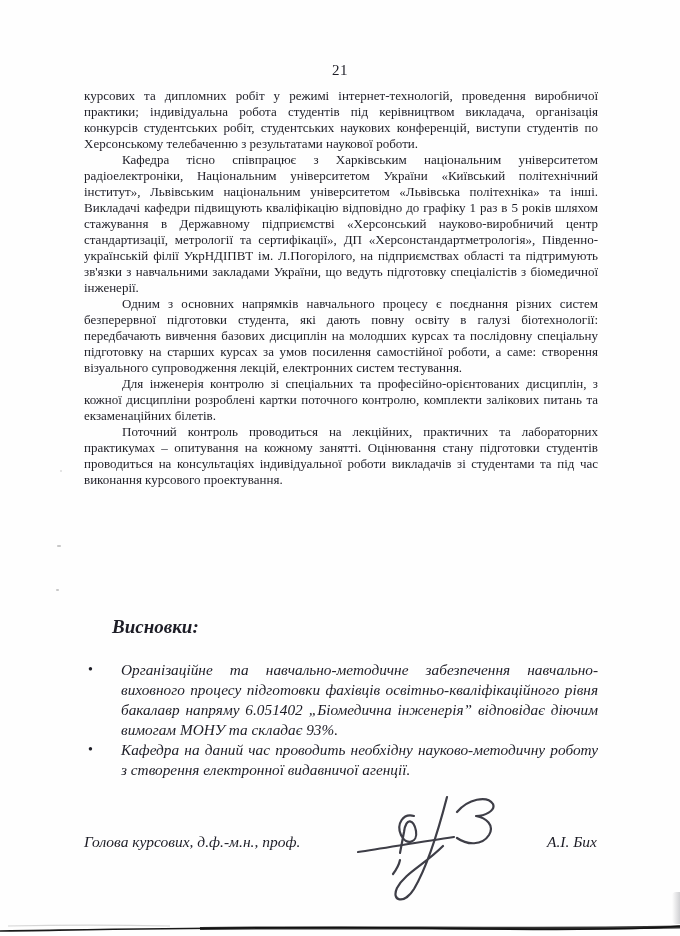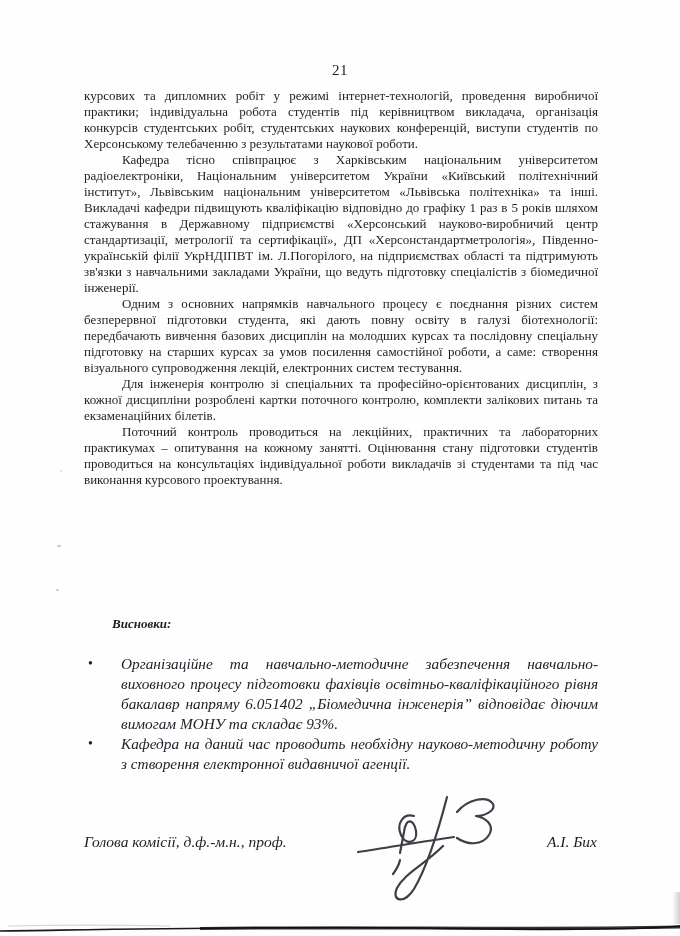--- a/index.html
+++ b/index.html
@@ -21,21 +21,21 @@
     position:absolute;left:84px;top:88px;width:514px;
     font-size:13px;line-height:16px;text-align:justify;
   }
   .body-par{margin:0;text-indent:38px;}
   .body-par.no-indent{text-indent:0;}
   .conclusions{
     position:absolute;left:84px;top:616px;width:514px;
   }
   .conclusions-heading{
     margin:0 0 0 28px;
-    font-size:13px;font-weight:bold;font-style:italic;
+    font-size:19px;font-weight:bold;font-style:italic;
   }
   .conclusions-list{
     list-style:none;margin:22px 0 0 0;padding:0;
   }
   .conclusions-list li{
     display:flex;
     font-style:italic;font-size:15.3px;line-height:20px;
   }
   .bullet-marker{flex:none;width:33px;padding-left:4px;font-style:normal;font-size:14px;line-height:20px;}
   .bullet-text{flex:1;text-align:justify;}
@@ -85,21 +85,21 @@
         <span class="bullet-text">Організаційне та навчально-методичне забезпечення навчально-виховного процесу підготовки фахівців освітньо-кваліфікаційного рівня бакалавр напряму 6.051402 „Біомедична інженерія” відповідає діючим вимогам МОНУ та складає 93%.</span>
       </li>
       <li>
         <span class="bullet-marker">•</span>
         <span class="bullet-text">Кафедра на даний час проводить необхідну науково-методичну роботу з створення електронної видавничої агенції.</span>
       </li>
     </ul>
   </div>
 
   <div class="sig-row">
-    <span class="sig-role">Голова комісії, д.ф.-м.н., проф.</span>
+    <span class="sig-role">Голова курсових, д.ф.-м.н., проф.</span>
     <span class="sig-name">А.І. Бих</span>
   </div>
 
   <svg class="signature-svg" viewBox="0 0 180 125" fill="none" xmlns="http://www.w3.org/2000/svg">
     <g stroke="#2e2e38" stroke-width="2.2" stroke-linecap="round" stroke-linejoin="round" opacity="0.92">
       <path d="M28,66 C55,62 90,56 124,51"></path>
       <path d="M84,30 C73,27 66,38 71,49 C76,60 88,57 86,45 C84,34 76,30 74,46 L70,67"></path>
       <path d="M70,74 C69,79 66,84 63,88"></path>
       <path d="M117,11 C109,42 97,81 84,103 C74,119 61,115 67,102 C75,87 94,79 113,60"></path>
       <path d="M127,26 C138,13 157,9 163,18 C166,25 154,30 146,30 C156,32 165,39 159,49 C152,60 137,59 127,52"></path>

